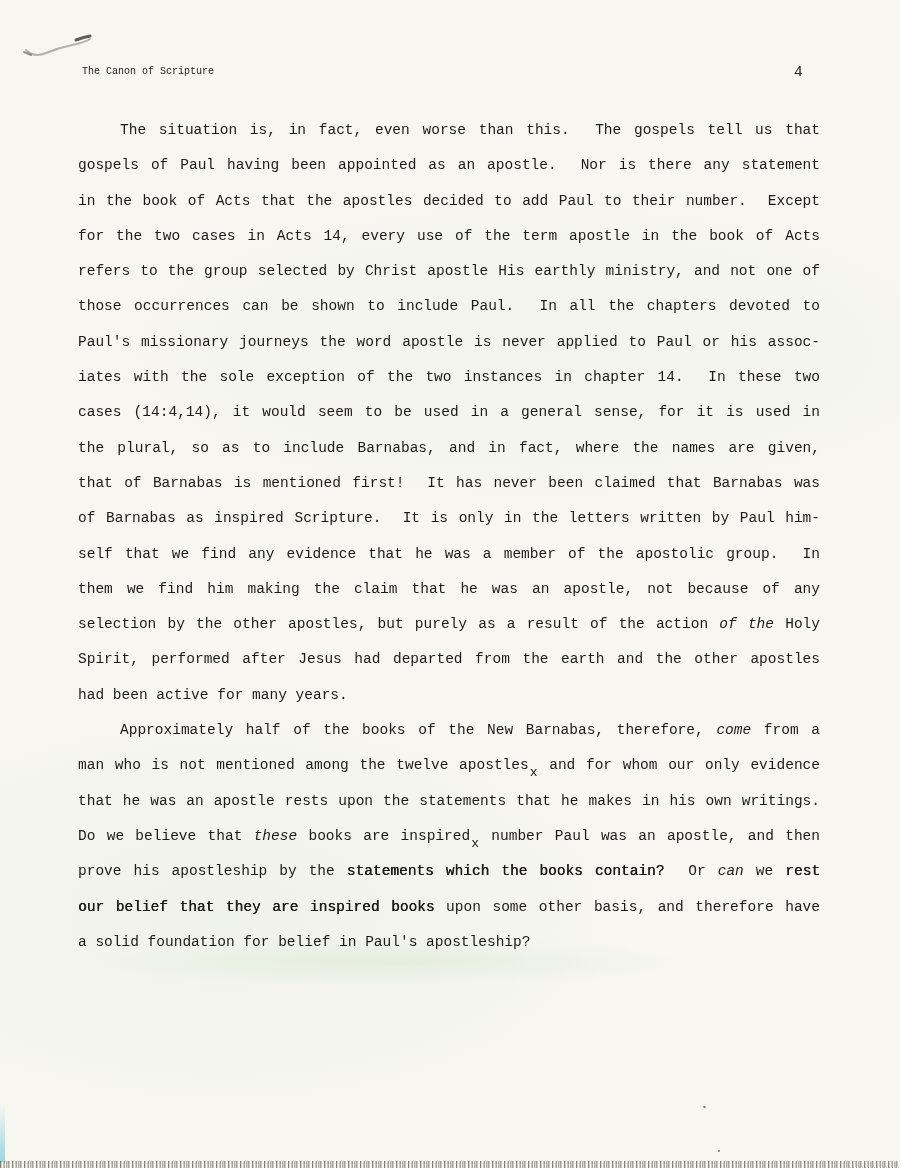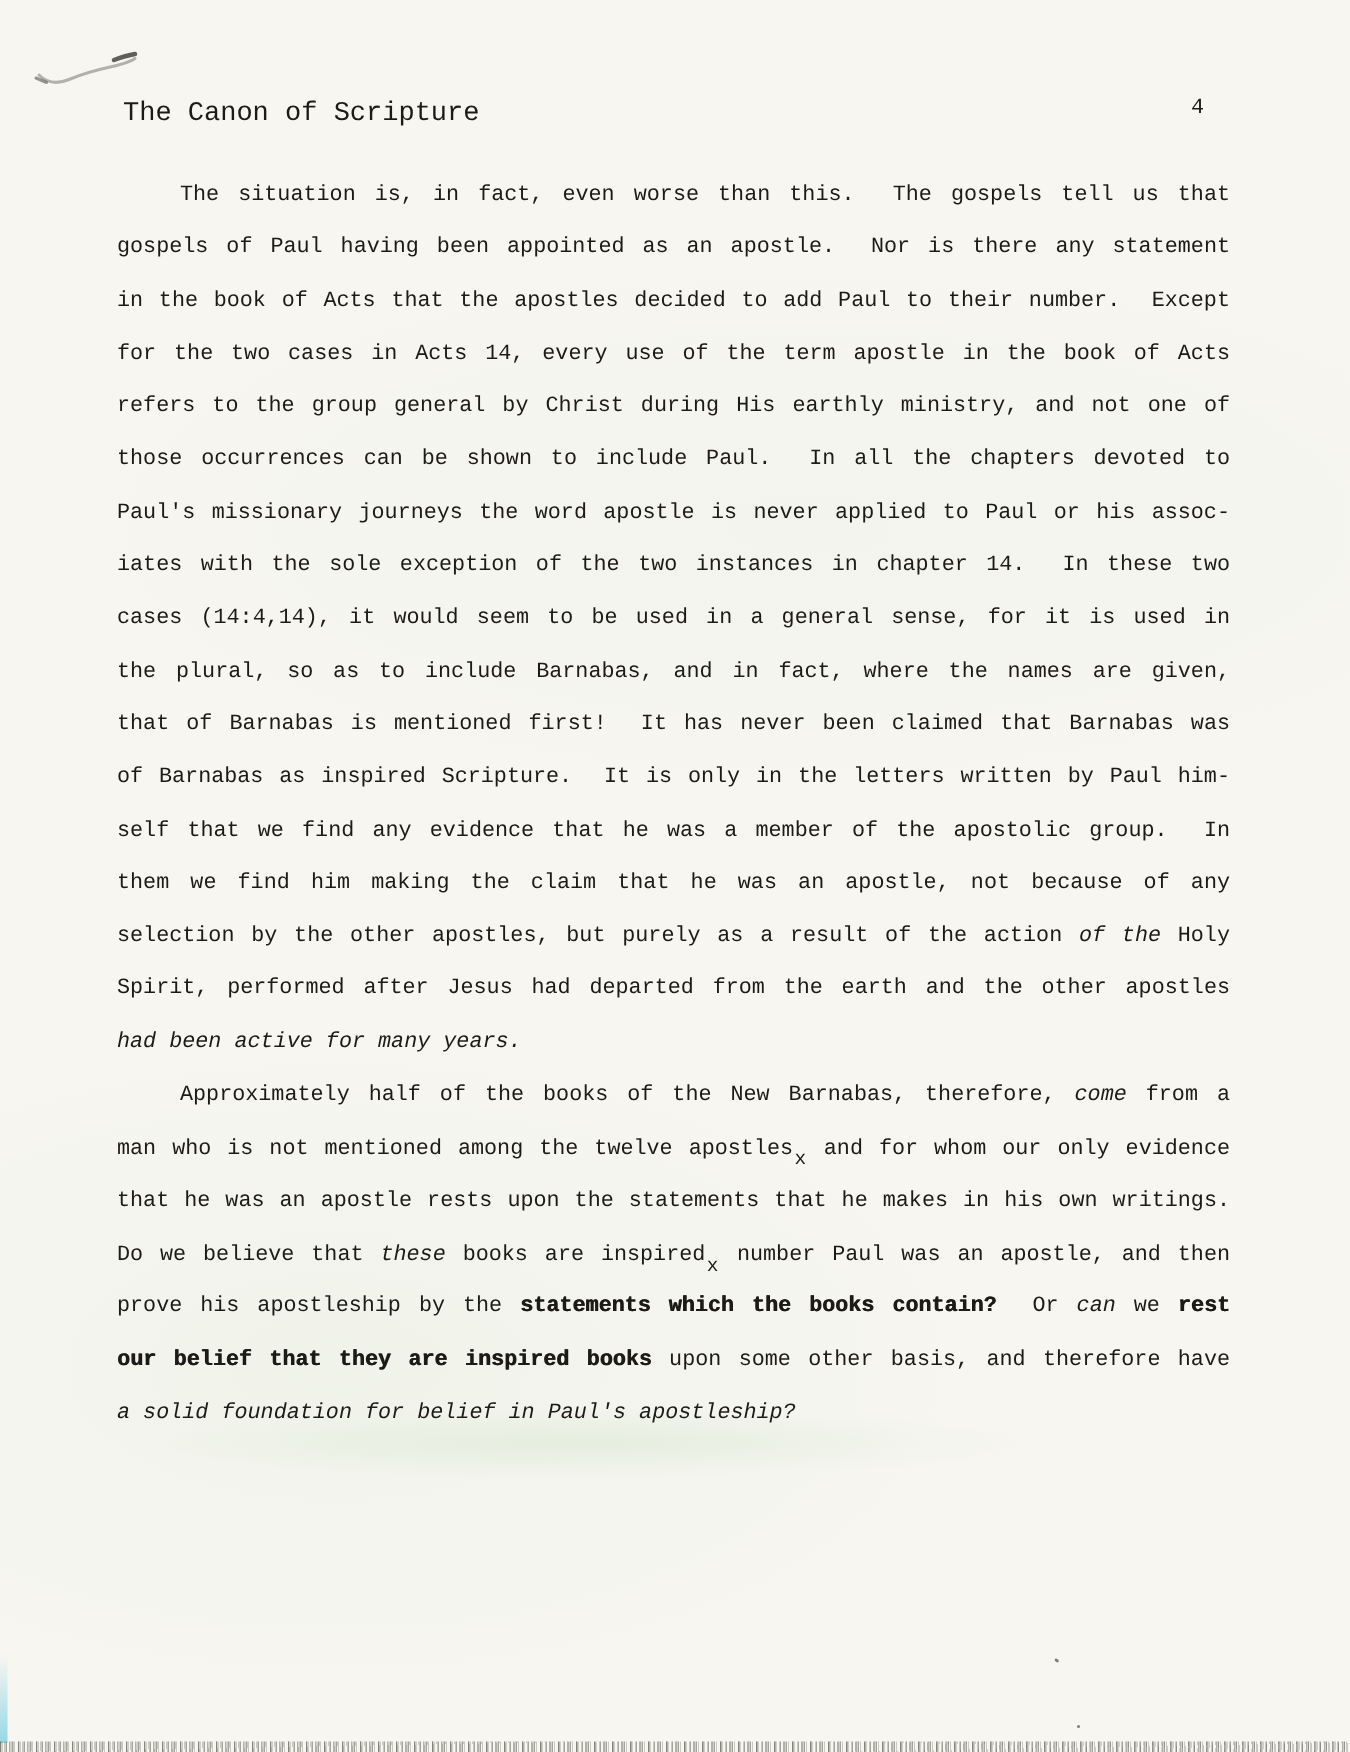--- a/index.html
+++ b/index.html
@@ -9,40 +9,40 @@
     overflow: hidden;
     background:
       radial-gradient(ellipse 600px 300px at 25% 78%, rgba(150,200,140,0.07), transparent 70%),
       radial-gradient(ellipse 700px 250px at 60% 30%, rgba(160,205,150,0.05), transparent 70%),
       #f7f6f1;
     font-family: "Liberation Mono", "DejaVu Sans Mono", monospace;
     color: #1d1b18;
   }
   .header-title {
     position: absolute; top: 66px; left: 82px;
-    font-size: 18px; white-space: nowrap;
+    font-size: 10px; white-space: nowrap;
   }
   .page-number {
     position: absolute; top: 64px; left: 794px;
     font-size: 14.5px;
   }
   .doc {
     position: absolute; top: 121px; left: 78px; width: 742px;
   }
   .line {
     height: 35.3px;
     line-height: 19px;
     font-size: 14.5px;
     text-align: justify;
     text-align-last: justify;
   }
   .line.first { text-indent: 42px; }
-  .line.lastline { text-align-last: left; font-style: italic; }
+  .line.lastline { text-align-last: left; }
   .i { font-style: italic; }
-  .b { font-weight: bold; text-shadow: 0.4px 0 0 #1d1b18; margin-top: 40px; }
+  .b { font-weight: normal; text-shadow: 0.4px 0 0 #1d1b18; margin-top: 40px; }
   .x { position: relative; top: 7px; padding: 0 1px; font-size: 13px; }
   .ov { position: relative; display: inline-block; }
   .ov::after {
     content: ""; position: absolute; left: 45%; top: -8px;
     width: 2px; height: 7px; background: #1d1b18;
   }
   .smudge { position: absolute; top: 24px; left: 18px; }
   .tint-band {
     position: absolute; left: 66px; width: 650px; height: 64px; top: 930px;
     background: radial-gradient(ellipse 60% 50% at 50% 50%, rgba(140,195,130,0.14), transparent 75%);
@@ -76,21 +76,21 @@
 <div class="tint-band"></div>
 
 <div class="header-title">The Canon of Scripture</div>
 <div class="page-number">4</div>
 
 <div class="doc">
     <div class="line first"><span>The situation is, in fact, even worse than this.&nbsp; The gospels tell us that</span></div>
     <div class="line"><span>gospels of Paul having been appointed as an apostle.&nbsp; Nor is there any statement</span></div>
     <div class="line"><span>in the book of Acts that the apostles decided to add Paul to their number.&nbsp; Except</span></div>
     <div class="line"><span>for the two cases in Acts 14, every use of the term apostle in the book of Acts</span></div>
-    <div class="line"><span>refers to the group general by Christ during His earthly ministry, and not one of</span></div>
+    <div class="line"><span>refers to the group selected by Christ apostle His earthly ministry, and not one of</span></div>
     <div class="line"><span>those occurrences can be shown to include Paul.&nbsp; In all the chapters devoted to</span></div>
     <div class="line"><span>Paul's missionary journeys the word apostle is never applied to Paul or his assoc-</span></div>
     <div class="line"><span>iates with the sole exception of the two instances in chapter 14.&nbsp; In these two</span></div>
     <div class="line"><span>cases (14:4,14), it would seem to be used in a general sense, for it is used in</span></div>
     <div class="line"><span>the plural, so as to include Barnabas, and in fact, where the names are given,</span></div>
     <div class="line"><span>that of Barnabas is mentioned first!&nbsp; It has never been claimed that Barnabas was</span></div>
     <div class="line"><span>of Barnabas as inspired Scripture.&nbsp; It is only in the letters written by Paul him-</span></div>
     <div class="line"><span>self that we find any evidence that he was a member of the apostolic group.&nbsp; In</span></div>
     <div class="line"><span>them we find him making the claim that he was an apostle, not because of any</span></div>
     <div class="line"><span>selection by the other apostles, but purely as a result of the action </span><span class="i">of the</span><span> Holy</span></div>

